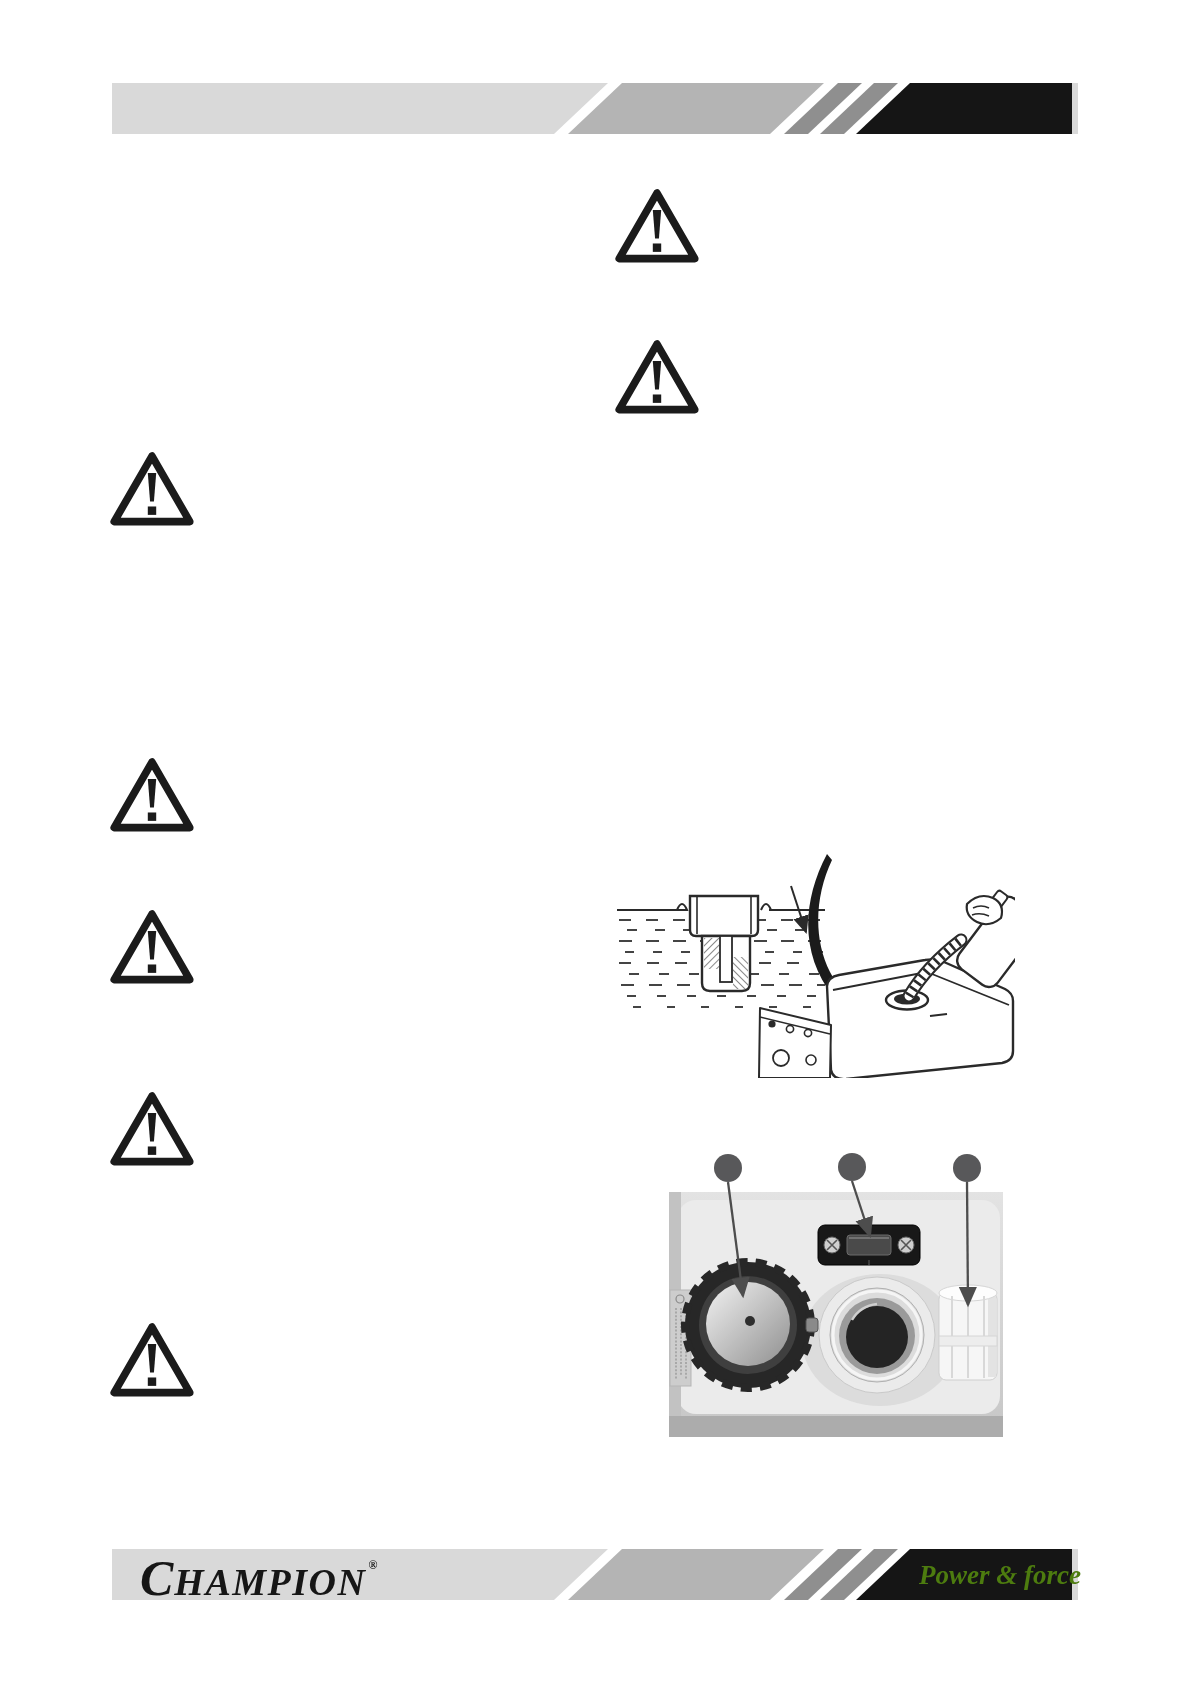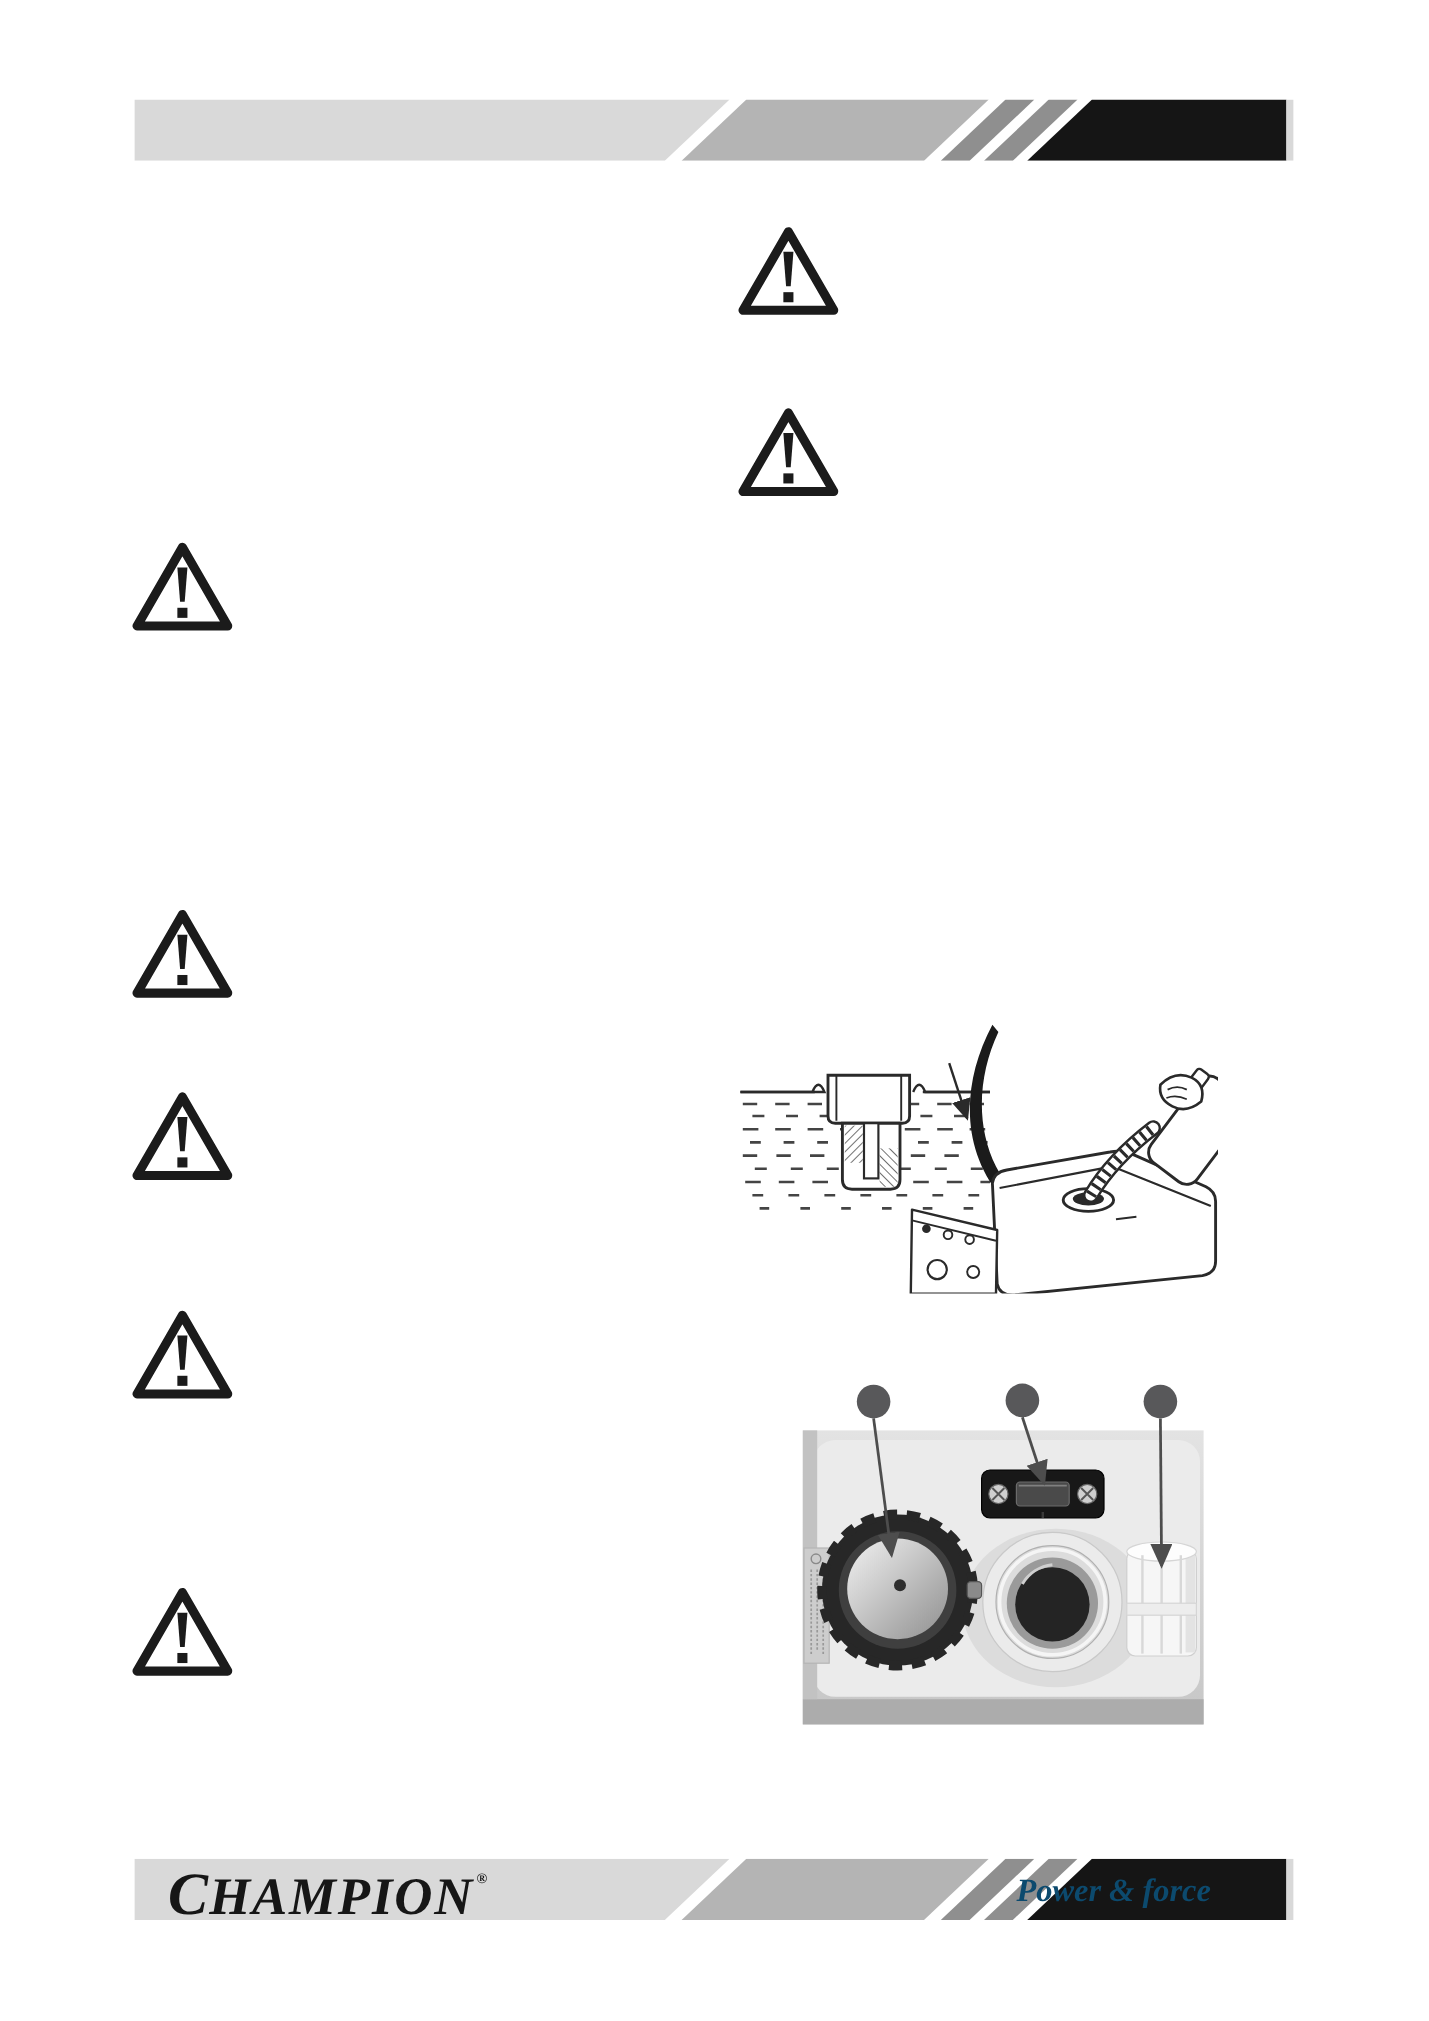--- a/index.html
+++ b/index.html
@@ -20,27 +20,27 @@
     left:140px;top:1556px;
     height:44px;
     display:flex;align-items:baseline;
     color:#161616;
     font-family:"Liberation Serif", serif;
     font-weight:bold;font-style:italic;
     white-space:nowrap;
     letter-spacing:1px;
   }
   #brand-logo .initial{font-size:50px;line-height:44px;}
-  #brand-logo .rest{font-size:44px;line-height:44px;letter-spacing:1.5px;}
+  #brand-logo .rest{font-size:38px;line-height:44px;letter-spacing:1.5px;}
   #brand-logo .reg{font-size:12px;align-self:flex-start;margin-left:2px;margin-top:2px;font-style:normal;font-weight:bold;}
   #tagline{
     position:absolute;
-    left:828px;top:1560px;width:200px;
+    left:900px;top:1560px;width:200px;
     text-align:center;
-    color:#0c4a6e;
+    color:#4d7c0f;
     font-family:"Liberation Serif", serif;
     font-weight:bold;font-style:italic;
     font-size:27px;
     white-space:nowrap;
   }
 </style>
 </head>
 <body>
 
 <div id="page">

